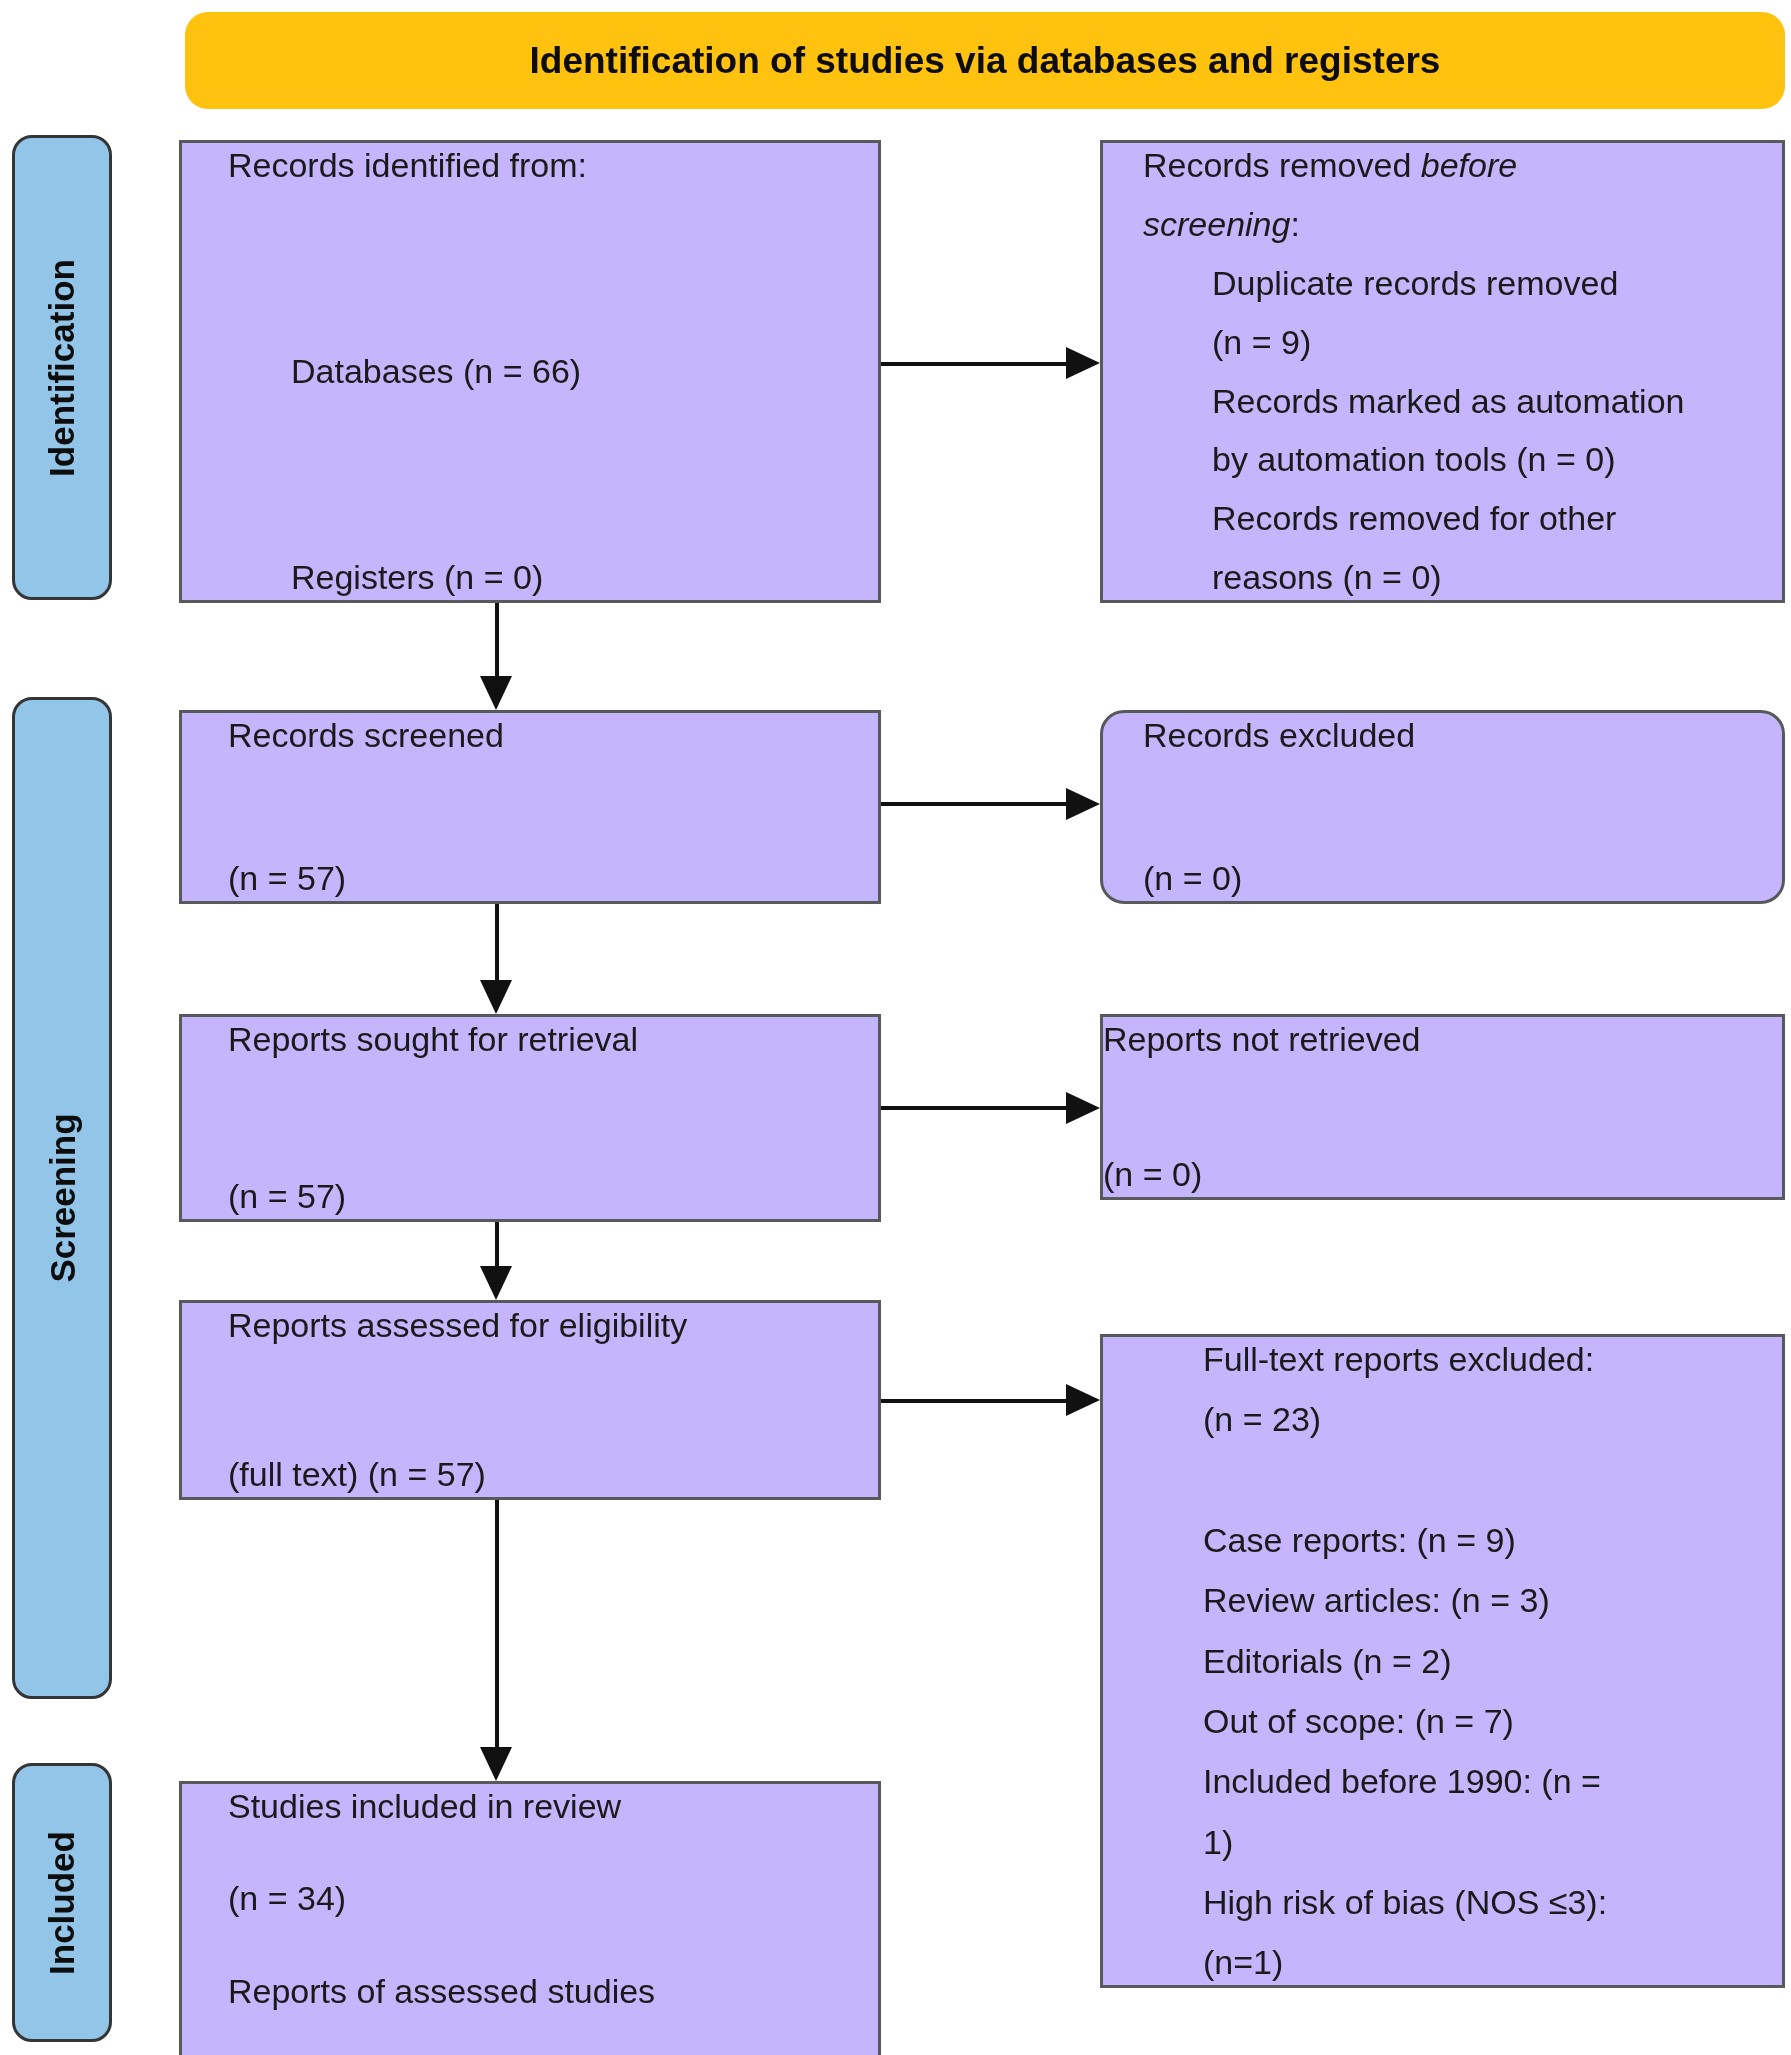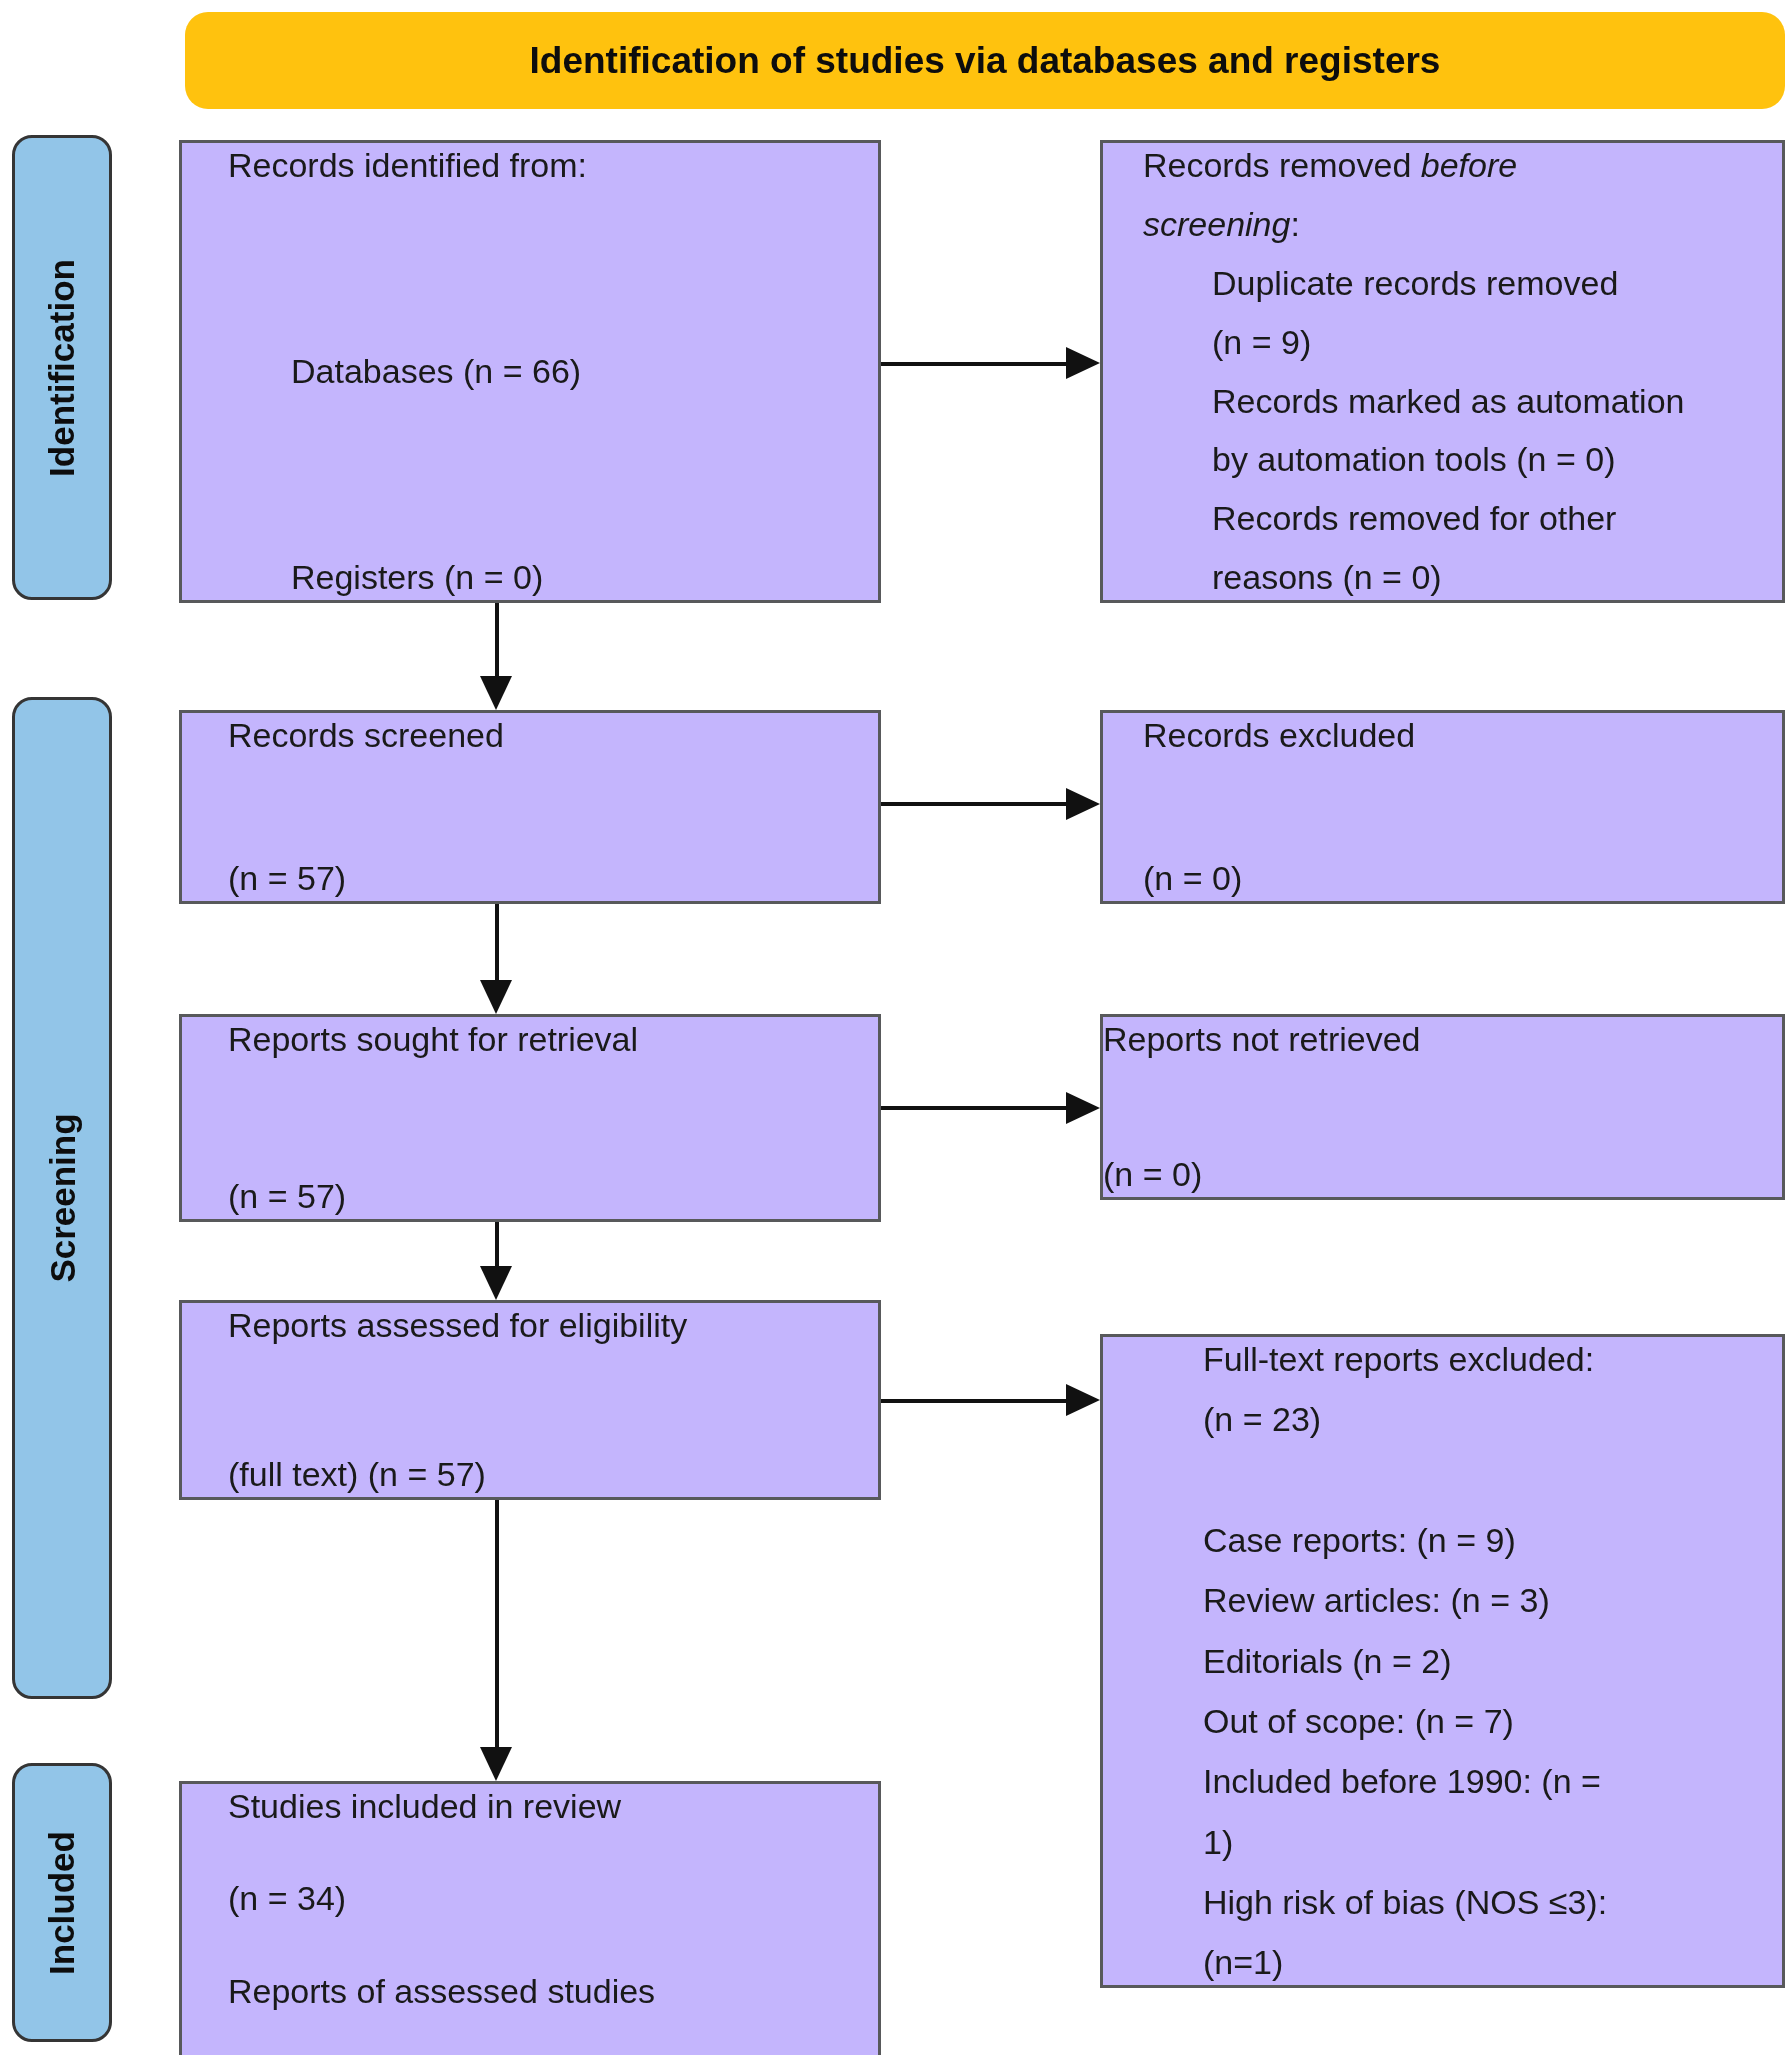--- a/index.html
+++ b/index.html
@@ -36,21 +36,21 @@
     position:absolute;background:#c4b5fd;border:3.8px solid #58595B;
     box-sizing:border-box;
     display:flex;flex-direction:column;justify-content:space-between;
     font-size:34px;line-height:1.32;color:#1a1a1a;
   }
   .col-l{left:179px;width:702px;}
   .col-r{left:1100px;width:685px;}
   .b1{top:140px;height:463px;padding-left:46px;padding-right:23px;}
   .b2{top:140px;height:463px;padding-left:40px;padding-right:15.4px;}
   .b3{top:710px;height:194px;padding-left:46px;padding-right:23px;}
-  .b4{top:710px;height:194px;padding-left:40px;padding-right:5px;}
+  .b4{top:710px;height:194px;padding-left:40px;padding-right:5px;border-radius:24px;}
   .b5{top:1014px;height:208px;padding-left:46px;padding-right:18px;}
   .b6{top:1014px;height:186px;padding-right:15.4px;}
   .b7{top:1300px;height:200px;padding-left:46px;padding-right:23px;}
   .b8{top:1300px;height:654px;padding-left:100px;padding-right:15.4px;margin-top:34px;}
   .b9{top:1781px;height:328px;padding-left:46px;padding-right:23px;}
   .line{min-height:1.32em;}
   .indent1{margin-left:63px;}
   .indent2{margin-left:69px;}
   
   .hline{position:absolute;height:3.8px;background:#111;}

